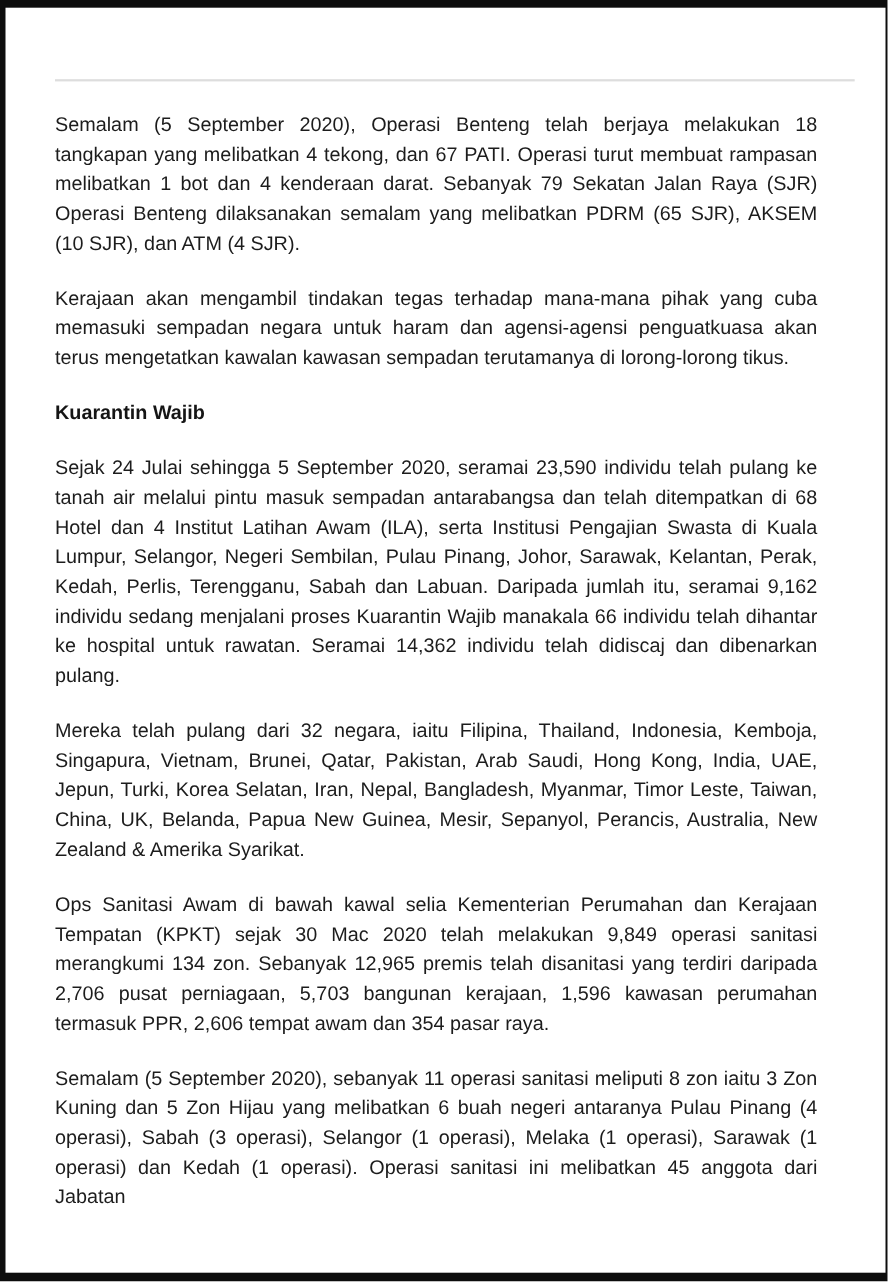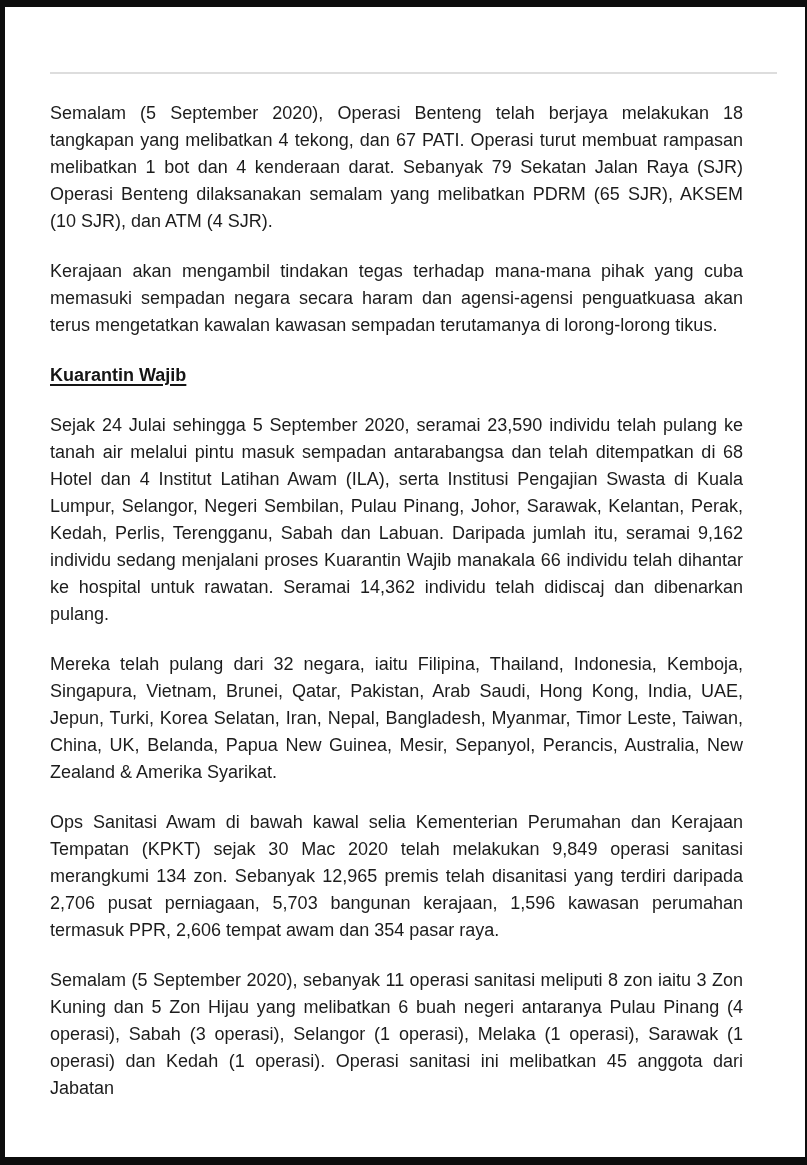--- a/index.html
+++ b/index.html
@@ -41,35 +41,34 @@
   .para {
     margin: 0 0 23px 0;
     text-align: justify;
     text-justify: inter-word;
   }
   .heading {
     margin: 0 0 23px 0;
     font-size: 18px;
     line-height: 27px;
     font-weight: bold;
-    text-decoration: underline;
     text-decoration-thickness: 2px;
     text-underline-offset: 3px;
     color: #151515;
   }
 </style>
 </head>
 <body>
 
 <div class="photo">
   <div class="page">
     <div class="top-rule"></div>
     <div class="content">
       <p class="para">Semalam (5 September 2020), Operasi Benteng telah berjaya melakukan 18 tangkapan yang melibatkan 4 tekong, dan 67 PATI. Operasi turut membuat  rampasan melibatkan 1 bot dan 4 kenderaan darat. Sebanyak 79 Sekatan Jalan Raya (SJR) Operasi Benteng dilaksanakan semalam yang melibatkan PDRM (65 SJR), AKSEM (10 SJR), dan ATM (4 SJR).</p>
-      <p class="para">Kerajaan akan mengambil tindakan tegas terhadap mana-mana pihak yang cuba memasuki sempadan negara secara haram dan agensi-agensi penguatkuasa akan terus mengetatkan kawalan kawasan sempadan terutamanya di lorong-lorong tikus.</p>
+      <p class="para">Kerajaan akan mengambil tindakan tegas terhadap mana-mana pihak yang cuba memasuki sempadan negara untuk haram dan agensi-agensi penguatkuasa akan terus mengetatkan kawalan kawasan sempadan terutamanya di lorong-lorong tikus.</p>
       <h2 class="heading">Kuarantin Wajib</h2>
       <p class="para">Sejak 24 Julai sehingga 5 September 2020, seramai 23,590 individu telah pulang ke tanah air melalui pintu masuk sempadan antarabangsa dan telah ditempatkan di 68 Hotel dan 4 Institut Latihan Awam (ILA), serta Institusi Pengajian Swasta di Kuala Lumpur, Selangor, Negeri Sembilan, Pulau Pinang, Johor, Sarawak, Kelantan, Perak, Kedah, Perlis, Terengganu, Sabah dan Labuan. Daripada jumlah itu, seramai 9,162 individu sedang menjalani proses Kuarantin Wajib manakala 66 individu telah dihantar ke hospital untuk rawatan. Seramai 14,362 individu telah didiscaj dan dibenarkan pulang.</p>
       <p class="para">Mereka telah pulang dari 32 negara, iaitu Filipina, Thailand, Indonesia, Kemboja, Singapura, Vietnam, Brunei, Qatar, Pakistan, Arab Saudi, Hong Kong, India, UAE, Jepun, Turki, Korea Selatan, Iran, Nepal, Bangladesh, Myanmar, Timor Leste, Taiwan, China, UK, Belanda, Papua New Guinea, Mesir, Sepanyol, Perancis, Australia, New Zealand &amp; Amerika Syarikat.</p>
       <p class="para">Ops Sanitasi Awam di bawah kawal selia Kementerian Perumahan dan Kerajaan Tempatan (KPKT) sejak 30 Mac 2020 telah melakukan 9,849 operasi sanitasi merangkumi 134 zon. Sebanyak 12,965 premis telah disanitasi yang terdiri daripada 2,706 pusat perniagaan, 5,703 bangunan kerajaan, 1,596 kawasan perumahan termasuk PPR, 2,606 tempat awam dan 354 pasar raya.</p>
       <p class="para">Semalam (5 September 2020), sebanyak 11 operasi sanitasi meliputi 8 zon iaitu 3 Zon Kuning dan 5 Zon Hijau yang melibatkan 6 buah negeri antaranya Pulau Pinang (4 operasi), Sabah (3 operasi), Selangor (1 operasi), Melaka (1 operasi), Sarawak (1 operasi) dan Kedah (1 operasi). Operasi sanitasi ini melibatkan 45 anggota dari Jabatan</p>
     </div>
   </div>
 </div>
 
 </body></html>

